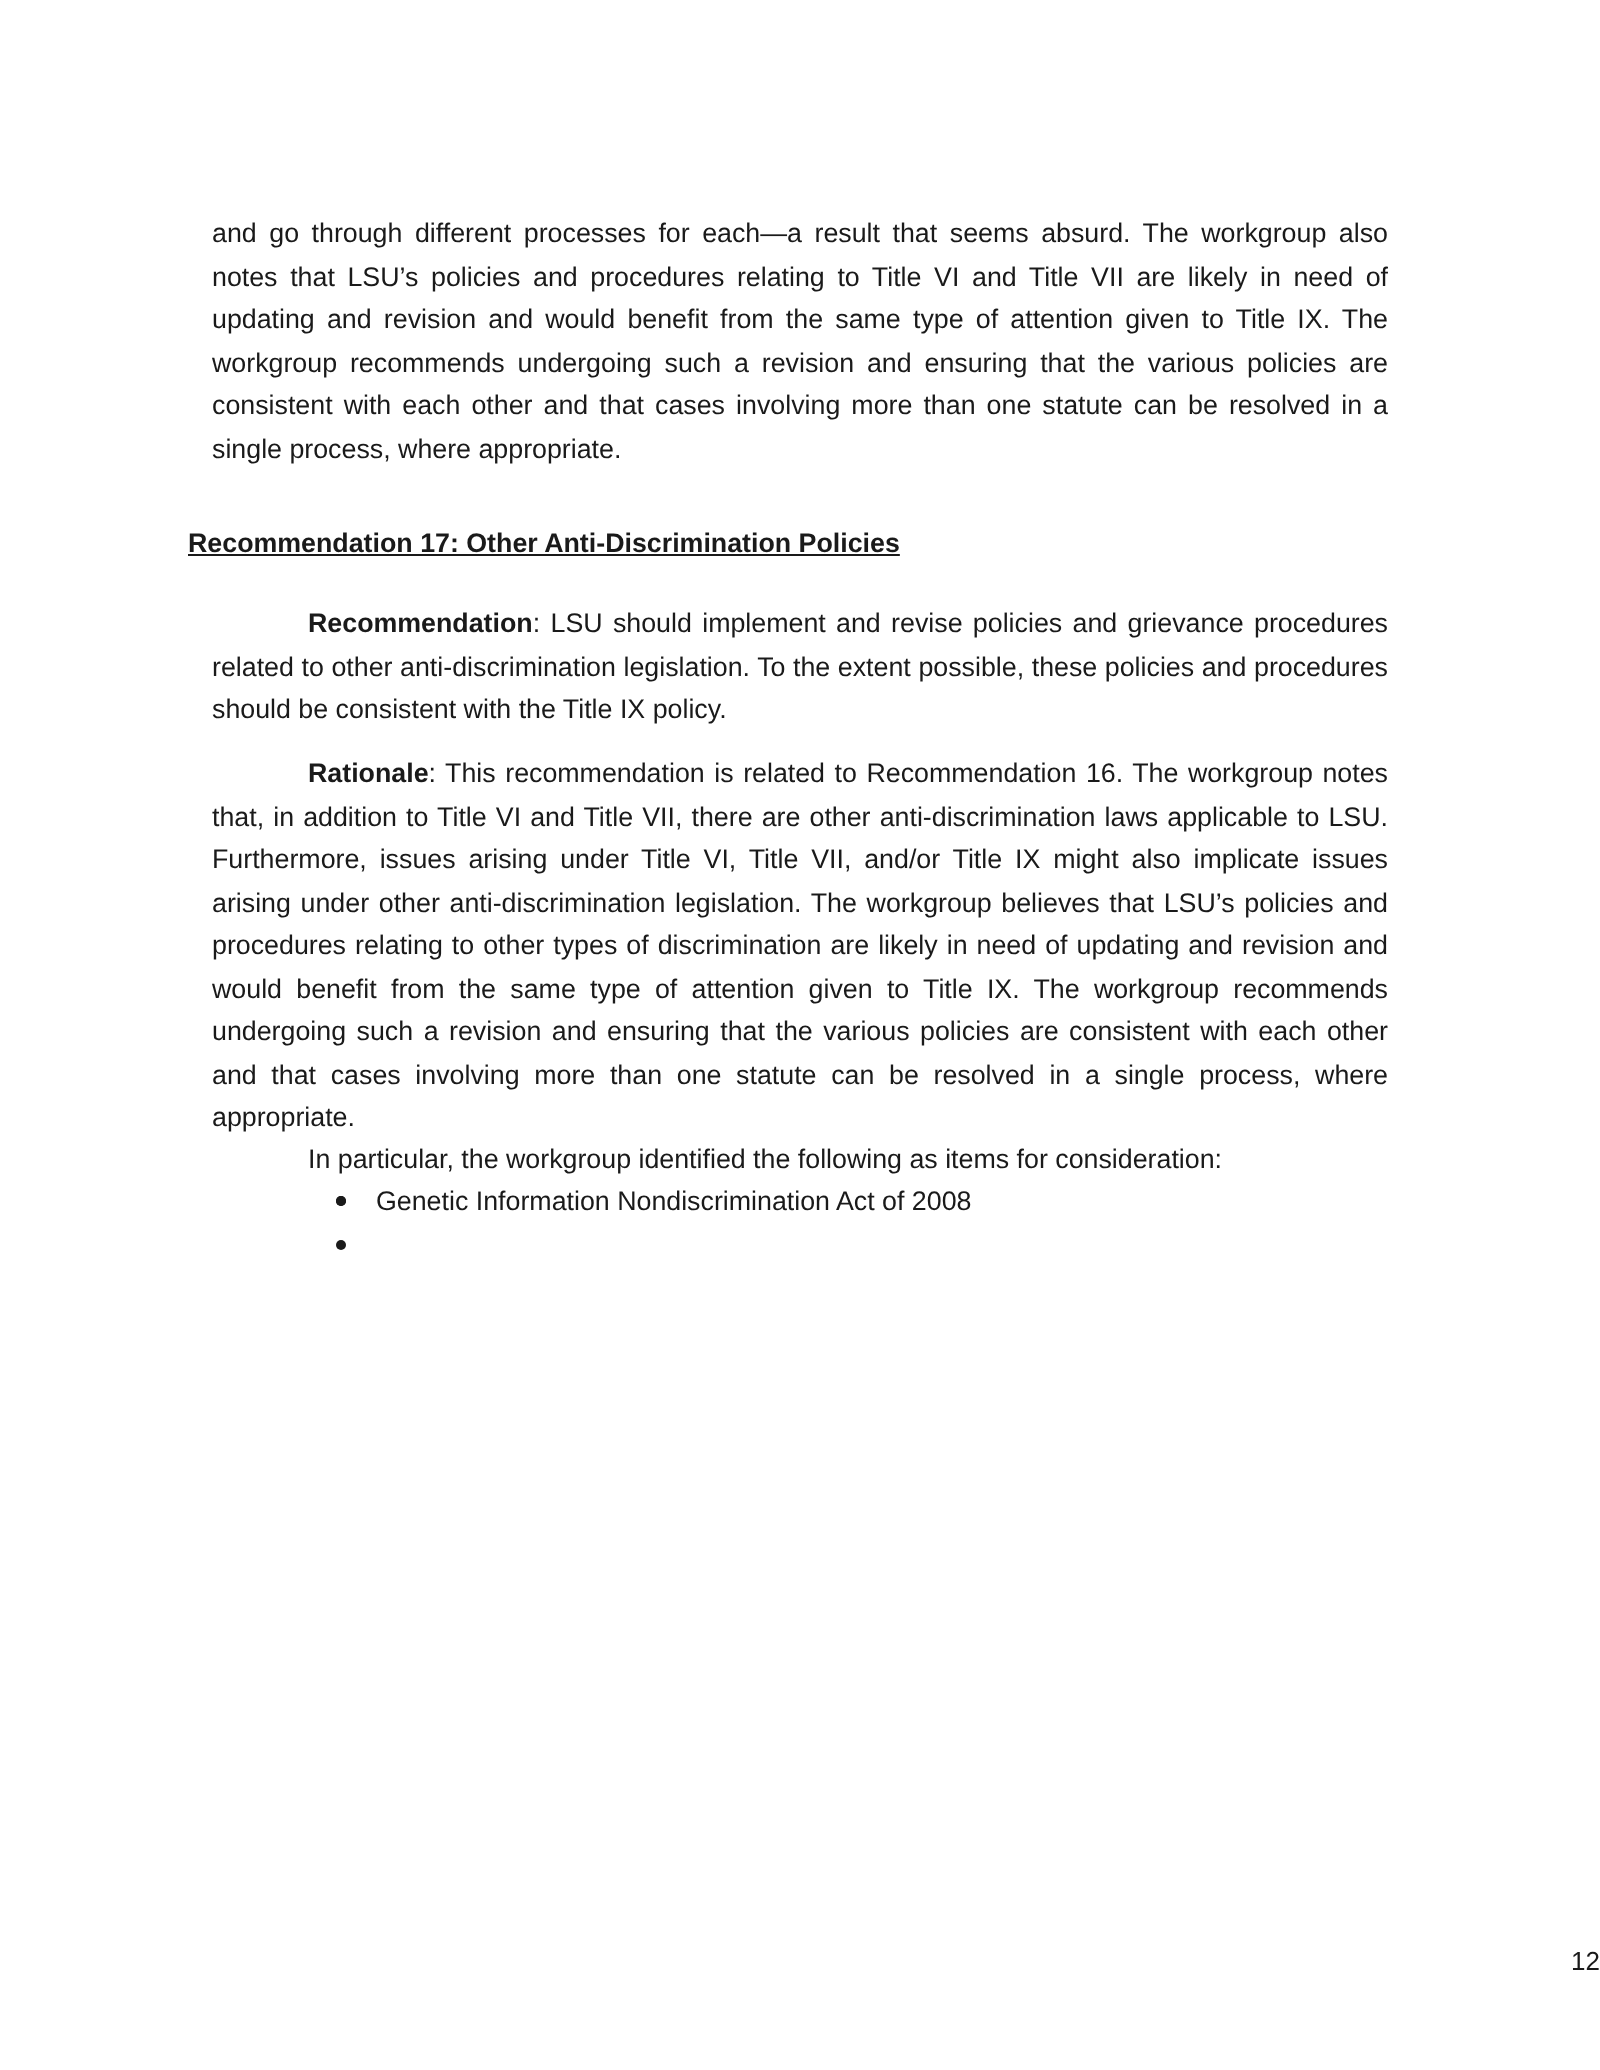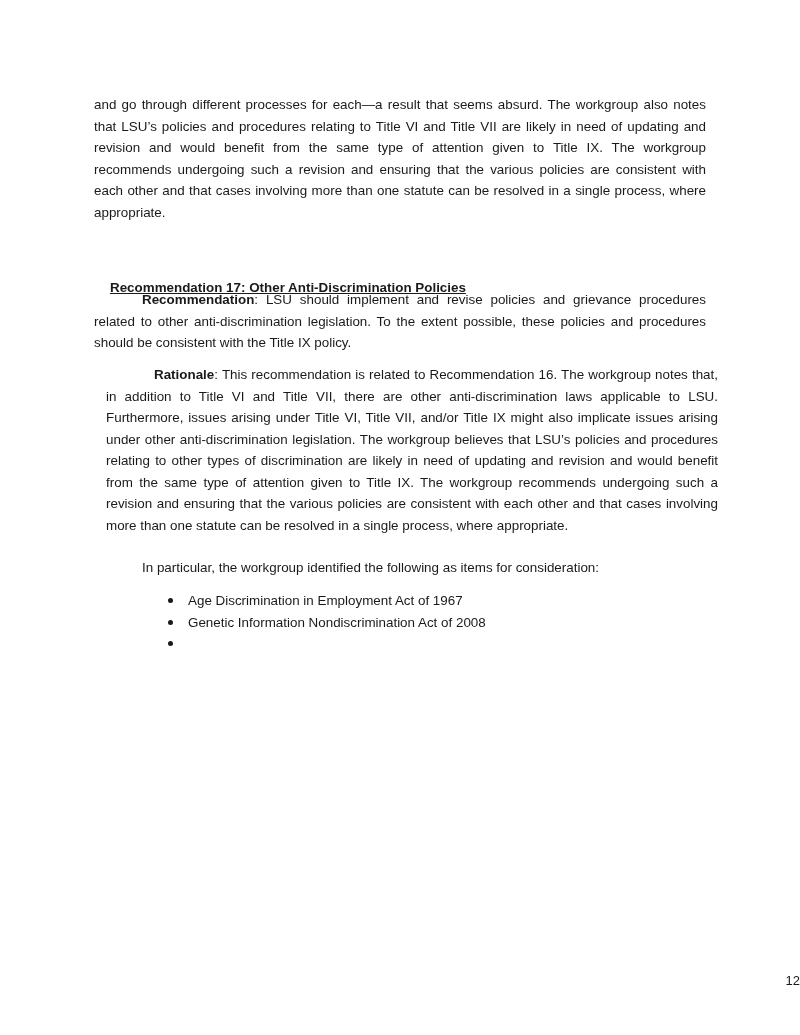--- a/index.html
+++ b/index.html
@@ -2,29 +2,29 @@
 <html><head>
   <meta charset="utf-8">
   <style>
     html, body { margin: 0; padding: 0; background: #ffffff; }
     body { width: 800px; height: 1035px; position: relative; overflow: hidden; }
     .page {
       position: absolute; left: 94px; top: 94px; width: 612px;
       font-family: "Liberation Sans", sans-serif;
       font-size: 13.4px; line-height: 21.5px; color: #1a1a1a;
     }
-    .para { margin: 0; text-align: justify; }
+    .para { margin: 12px; text-align: justify; }
     .indent { text-indent: 48px; }
     .heading {
-      font-weight: bold; text-decoration: underline; margin: 16px;
+      font-weight: bold; text-decoration: underline; margin: 0;
       position: absolute; top: 167px; left: 0;
     }
     .label-bold { font-weight: bold; }
     .block-rec { position: absolute; top: 195px; left: 0; width: 612px; }
-    .block-rat { position: absolute; top: 270px; left: 12px; width: 612px; }
+    .block-rat { position: absolute; top: 270px; left: 0; width: 612px; }
     .block-intro { position: absolute; top: 463px; left: 0; width: 612px; }
     .bullets { position: absolute; top: 496px; left: 0; width: 612px; margin: 0; padding: 0; list-style: none; }
     .bullets li { position: relative; padding-left: 94px; line-height: 21.5px; }
     .bullets li .dot {
       position: absolute; left: 74px; top: 8px; width: 5px; height: 5px;
       border-radius: 50%; background: #1a1a1a;
     }
     .page-number {
       position: absolute; top: 973px; left: 0; width: 800px; text-align: right;
       font-family: "Liberation Sans", sans-serif; font-size: 13px; color: #1a1a1a;
@@ -44,19 +44,19 @@
 
   <div class="block-rat">
     <p class="para indent"><span class="label-bold">Rationale</span><span>: This recommendation is related to Recommendation 16. The workgroup notes that, in addition to Title VI and Title VII, there are other anti-discrimination laws applicable to LSU. Furthermore, issues arising under Title VI, Title VII, and/or Title IX might also implicate issues arising under other anti-discrimination legislation. The workgroup believes that LSU’s policies and procedures relating to other types of discrimination are likely in need of updating and revision and would benefit from the same type of attention given to Title IX. The workgroup recommends undergoing such a revision and ensuring that the various policies are consistent with each other and that cases involving more than one statute can be resolved in a single process, where appropriate.</span></p>
   </div>
 
   <div class="block-intro">
     <p class="para indent">In particular, the workgroup identified the following as items for consideration:</p>
   </div>
 
   <ul class="bullets">
-    <li><span class="dot"></span><span>Age Discrimination in Employment Act of 1967</span></li>
+    <li><span class="dot"></span></li>
     <li><span class="dot"></span><span>Genetic Information Nondiscrimination Act of 2008</span></li>
     <li><span class="dot"></span></li>
   </ul>
 </div>
 
 <div class="page-number">12</div>
 
 </body></html>

